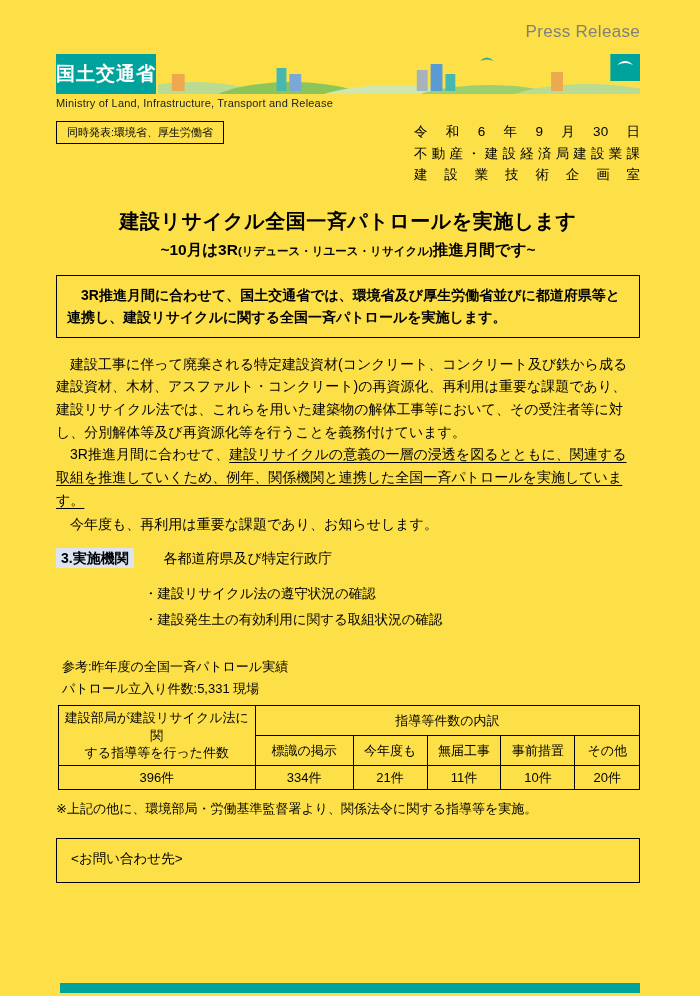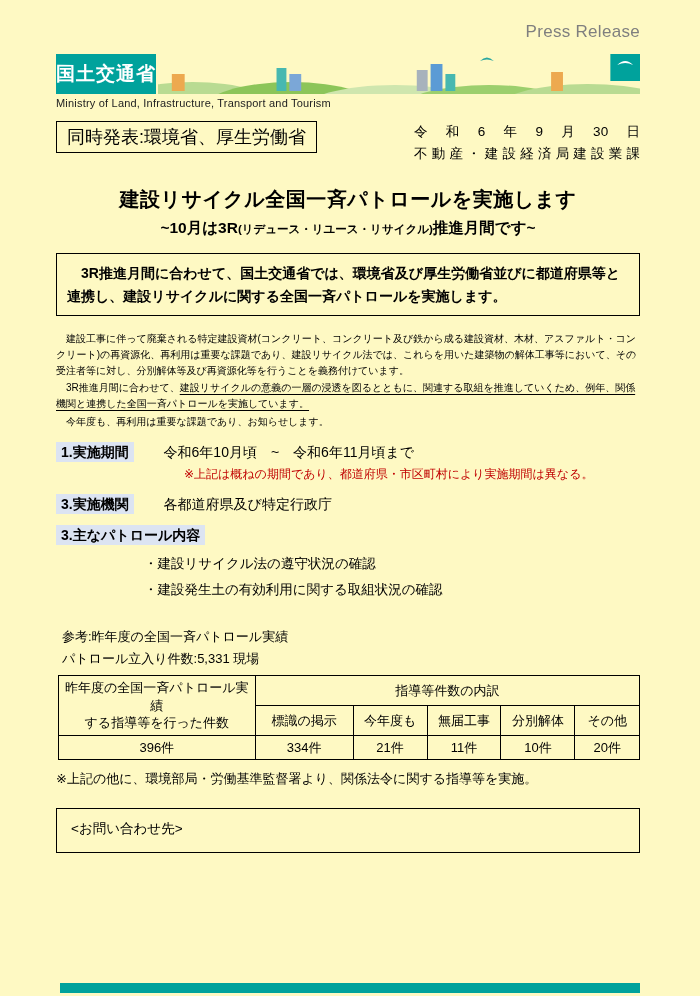--- a/index.html
+++ b/index.html
@@ -1,43 +1,43 @@
 <!DOCTYPE html>
 <html><head>
 <meta charset="utf-8">
 <style>
   html,body{margin:0;padding:0;background:#ddd;}
   .page{
-    width:700px;height:996px;background:#fef9c3;position:relative;overflow:hidden;
+    width:700px;height:996px;background:#fde047;position:relative;overflow:hidden;
     font-family:"Liberation Sans","DejaVu Sans",sans-serif;color:#000;
     box-sizing:border-box;padding:22px 60px 16px 56px;
   }
   
   .press-release{text-align:right;font-size:17px;color:#7f7f7f;letter-spacing:.3px;}
   .logo-row{display:flex;align-items:flex-end;margin-top:8px;height:44px;}
   .logo-box{background:#00a29c;color:#fff;font-weight:bold;font-size:19px;
     width:100px;height:40px;display:flex;align-items:center;justify-content:center;
     letter-spacing:1px;flex:0 0 auto;}
   .skyline{flex:1;height:44px;margin-left:2px;}
   .skyline svg{width:100%;height:100%;display:block;}
   .ministry-en{font-size:11px;color:#222;margin-top:3px;letter-spacing:.2px;}
   .meta-row{display:flex;justify-content:space-between;align-items:flex-start;margin-top:12px;}
-  .joint-box{border:1.5px solid #000;padding:3px 10px;font-size:18px;}
+  .joint-box{border:1.5px solid #000;padding:3px 10px;font-size:11px;}
   .date-block{width:226px;font-size:13.5px;line-height:1.6;}
   .jline{text-align:justify;text-align-last:justify;}
   
   .title-wrap{text-align:center;margin-top:22px;}
   .title-main{font-size:20px;font-weight:bold;letter-spacing:.5px;}
   .title-sub{font-size:15.5px;font-weight:bold;margin-top:5px;}
   .title-sub .small{font-size:11.5px;}
   
   .summary-box{border:1.5px solid #000;margin-top:14px;padding:8px 10px;
     font-size:14px;font-weight:bold;line-height:1.6;}
   
-  .body-text{margin-top:15px;font-size:10px;line-height:1.62;}
+  .body-text{margin-top:15px;font-size:14px;line-height:1.62;}
   .body-text p{margin:0;}
   .body-text p.gap{margin-top:2px;}
   .u{text-decoration:underline;text-underline-offset:3px;}
   
   .sections{margin-top:14px;font-size:14px;}
   .section-row{margin-top:13px;}
   .section-label{background:#dce4f2;font-weight:bold;padding:2px 5px;}
   .section-content{margin-left:26px;}
   .section-note{margin-left:128px;margin-top:4px;font-size:12px;}
   .note-red{color:#c00000;}
@@ -80,87 +80,82 @@
         <rect x="276" y="14" width="12" height="27" fill="#5b9bd5"></rect>
         <rect x="291" y="24" width="10" height="17" fill="#47b8b0"></rect>
         <rect x="398" y="22" width="12" height="19" fill="#eda94f"></rect>
         <path d="M326 11 q7 -7 14 0 q-7 -3 -14 0 Z" fill="#2aa7a0"></path>
         <rect x="458" y="4" width="30" height="27" fill="#00a29c"></rect>
         <path d="M465 15 q8 -8 16 0 q-8 -4 -16 0 Z" fill="#ffffff"></path>
       </svg>
     </div>
   </div>
 
-  <div class="ministry-en">Ministry of Land, Infrastructure, Transport and Tourism</div>
+  <div class="ministry-en">Ministry of Land, Infrastructure, Transport and Release</div>
 
   <div class="meta-row">
     <div class="joint-box">同時発表:環境省、厚生労働省</div>
     <div class="date-block">
       <div class="jline">令和6年9月30日</div>
       <div class="jline">不動産・建設経済局建設業課</div>
+      <div class="jline">建設業技術企画室</div>
     </div>
   </div>
 
   <div class="title-wrap">
     <div class="title-main">建設リサイクル全国一斉パトロールを実施します</div>
     <div class="title-sub">
       <span>~10月は3R</span><span class="small">(リデュース・リユース・リサイクル)</span><span>推進月間です~</span>
     </div>
   </div>
 
   <div class="summary-box">　3R推進月間に合わせて、国土交通省では、環境省及び厚生労働省並びに都道府県等と連携し、建設リサイクルに関する全国一斉パトロールを実施します。</div>
 
   <div class="body-text">
     <p>　建設工事に伴って廃棄される特定建設資材(コンクリート、コンクリート及び鉄から成る建設資材、木材、アスファルト・コンクリート)の再資源化、再利用は重要な課題であり、建設リサイクル法では、これらを用いた建築物の解体工事等において、その受注者等に対し、分別解体等及び再資源化等を行うことを義務付けています。</p>
     <p><span>　3R推進月間に合わせて、</span><span class="u">建設リサイクルの意義の一層の浸透を図るとともに、関連する取組を推進していくため、例年、関係機関と連携した全国一斉パトロールを実施しています。</span></p>
     <p class="gap">　今年度も、再利用は重要な課題であり、お知らせします。</p>
   </div>
 
   <div class="sections">
 
-    <div class="section-row">
-      <span class="section-label">1.実施期間</span>
-      <span class="section-content">令和6年10月頃　~　令和6年11月頃まで</span>
-      <div class="section-note note-red">※上記は概ねの期間であり、都道府県・市区町村により実施期間は異なる。</div>
-    </div>
 
     <div class="section-row">
       <span class="section-label">3.実施機関</span>
       <span class="section-content">各都道府県及び特定行政庁</span>
     </div>
 
     <div class="section-row">
-      <span class="section-label">3.主なパトロール内容</span>
       <div class="bullets">
         <div>・建設リサイクル法の遵守状況の確認</div>
         <div>・建設発生土の有効利用に関する取組状況の確認</div>
       </div>
     </div>
 
   </div>
 
   <div class="reference">
     <div>参考:昨年度の全国一斉パトロール実績</div>
     <div>パトロール立入り件数:5,331 現場</div>
   </div>
 
   <table class="results">
     <tbody>
         <tr>
       <td class="c1" rowspan="2">
-        <div>昨年度の全国一斉パトロール実績</div>
+        <div>建設部局が建設リサイクル法に関</div>
         <div>する指導等を行った件数</div>
       </td>
       <td colspan="5">指導等件数の内訳</td>
     </tr>
     <tr>
       <td class="c2">標識の掲示</td>
       <td class="c3">今年度も</td>
       <td class="c4">無届工事</td>
-      <td class="c5">分別解体</td>
+      <td class="c5">事前措置</td>
       <td class="c6">その他</td>
     </tr>
     <tr>
       <td>396件</td>
       <td>334件</td>
       <td>21件</td>
       <td>11件</td>
       <td>10件</td>
       <td>20件</td>
     </tr>

